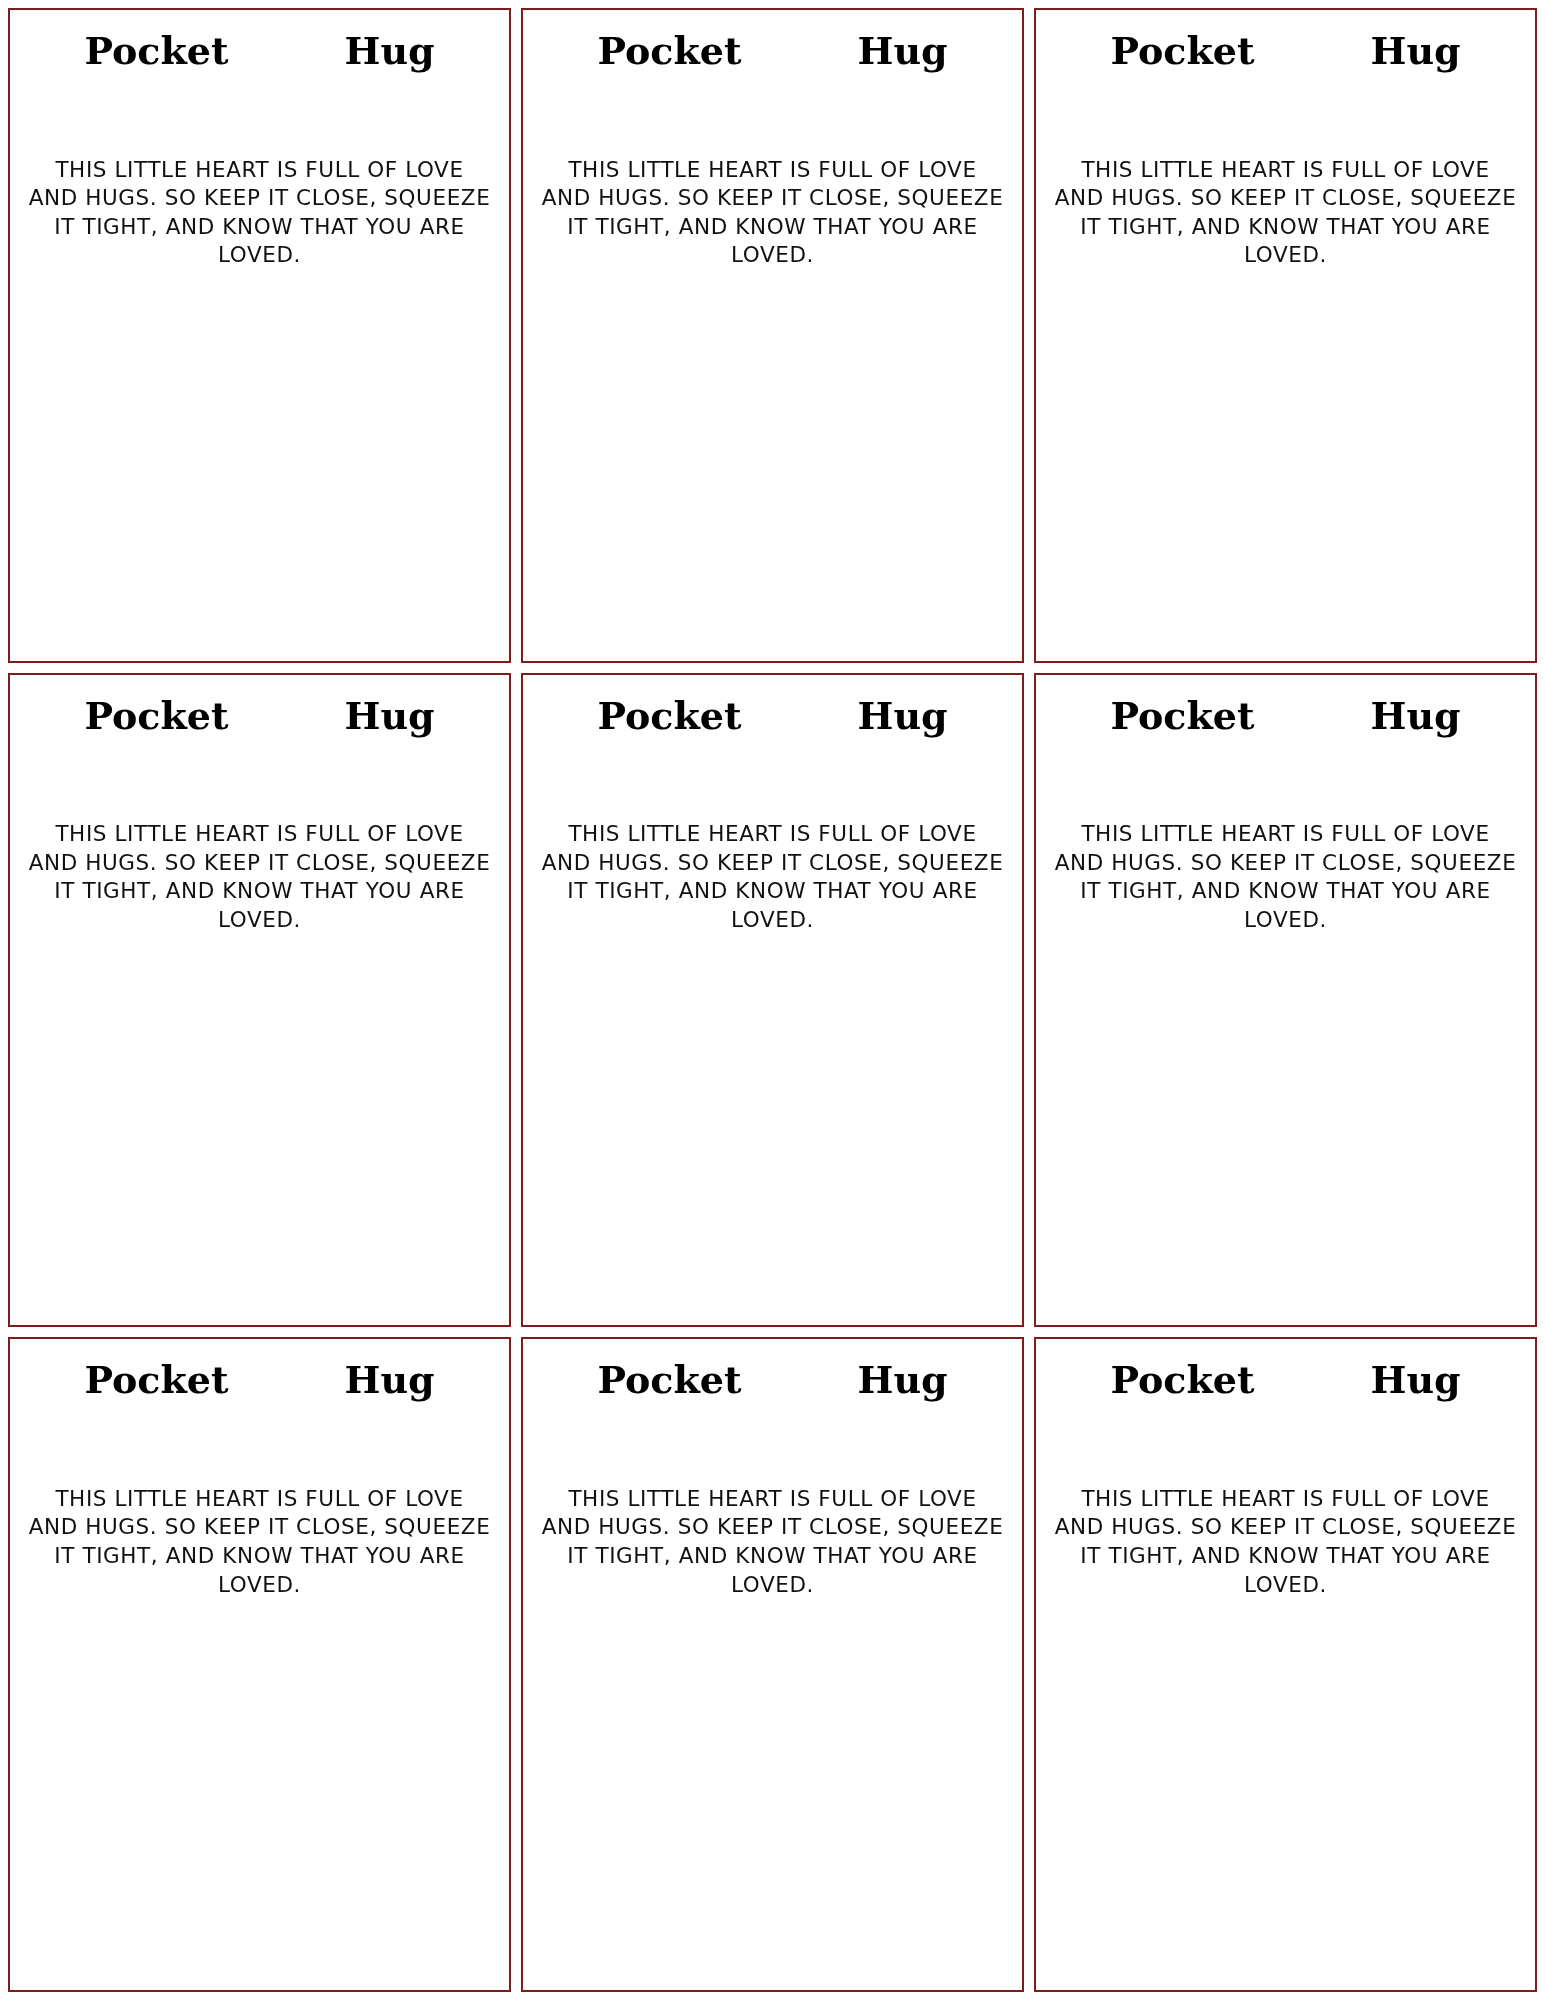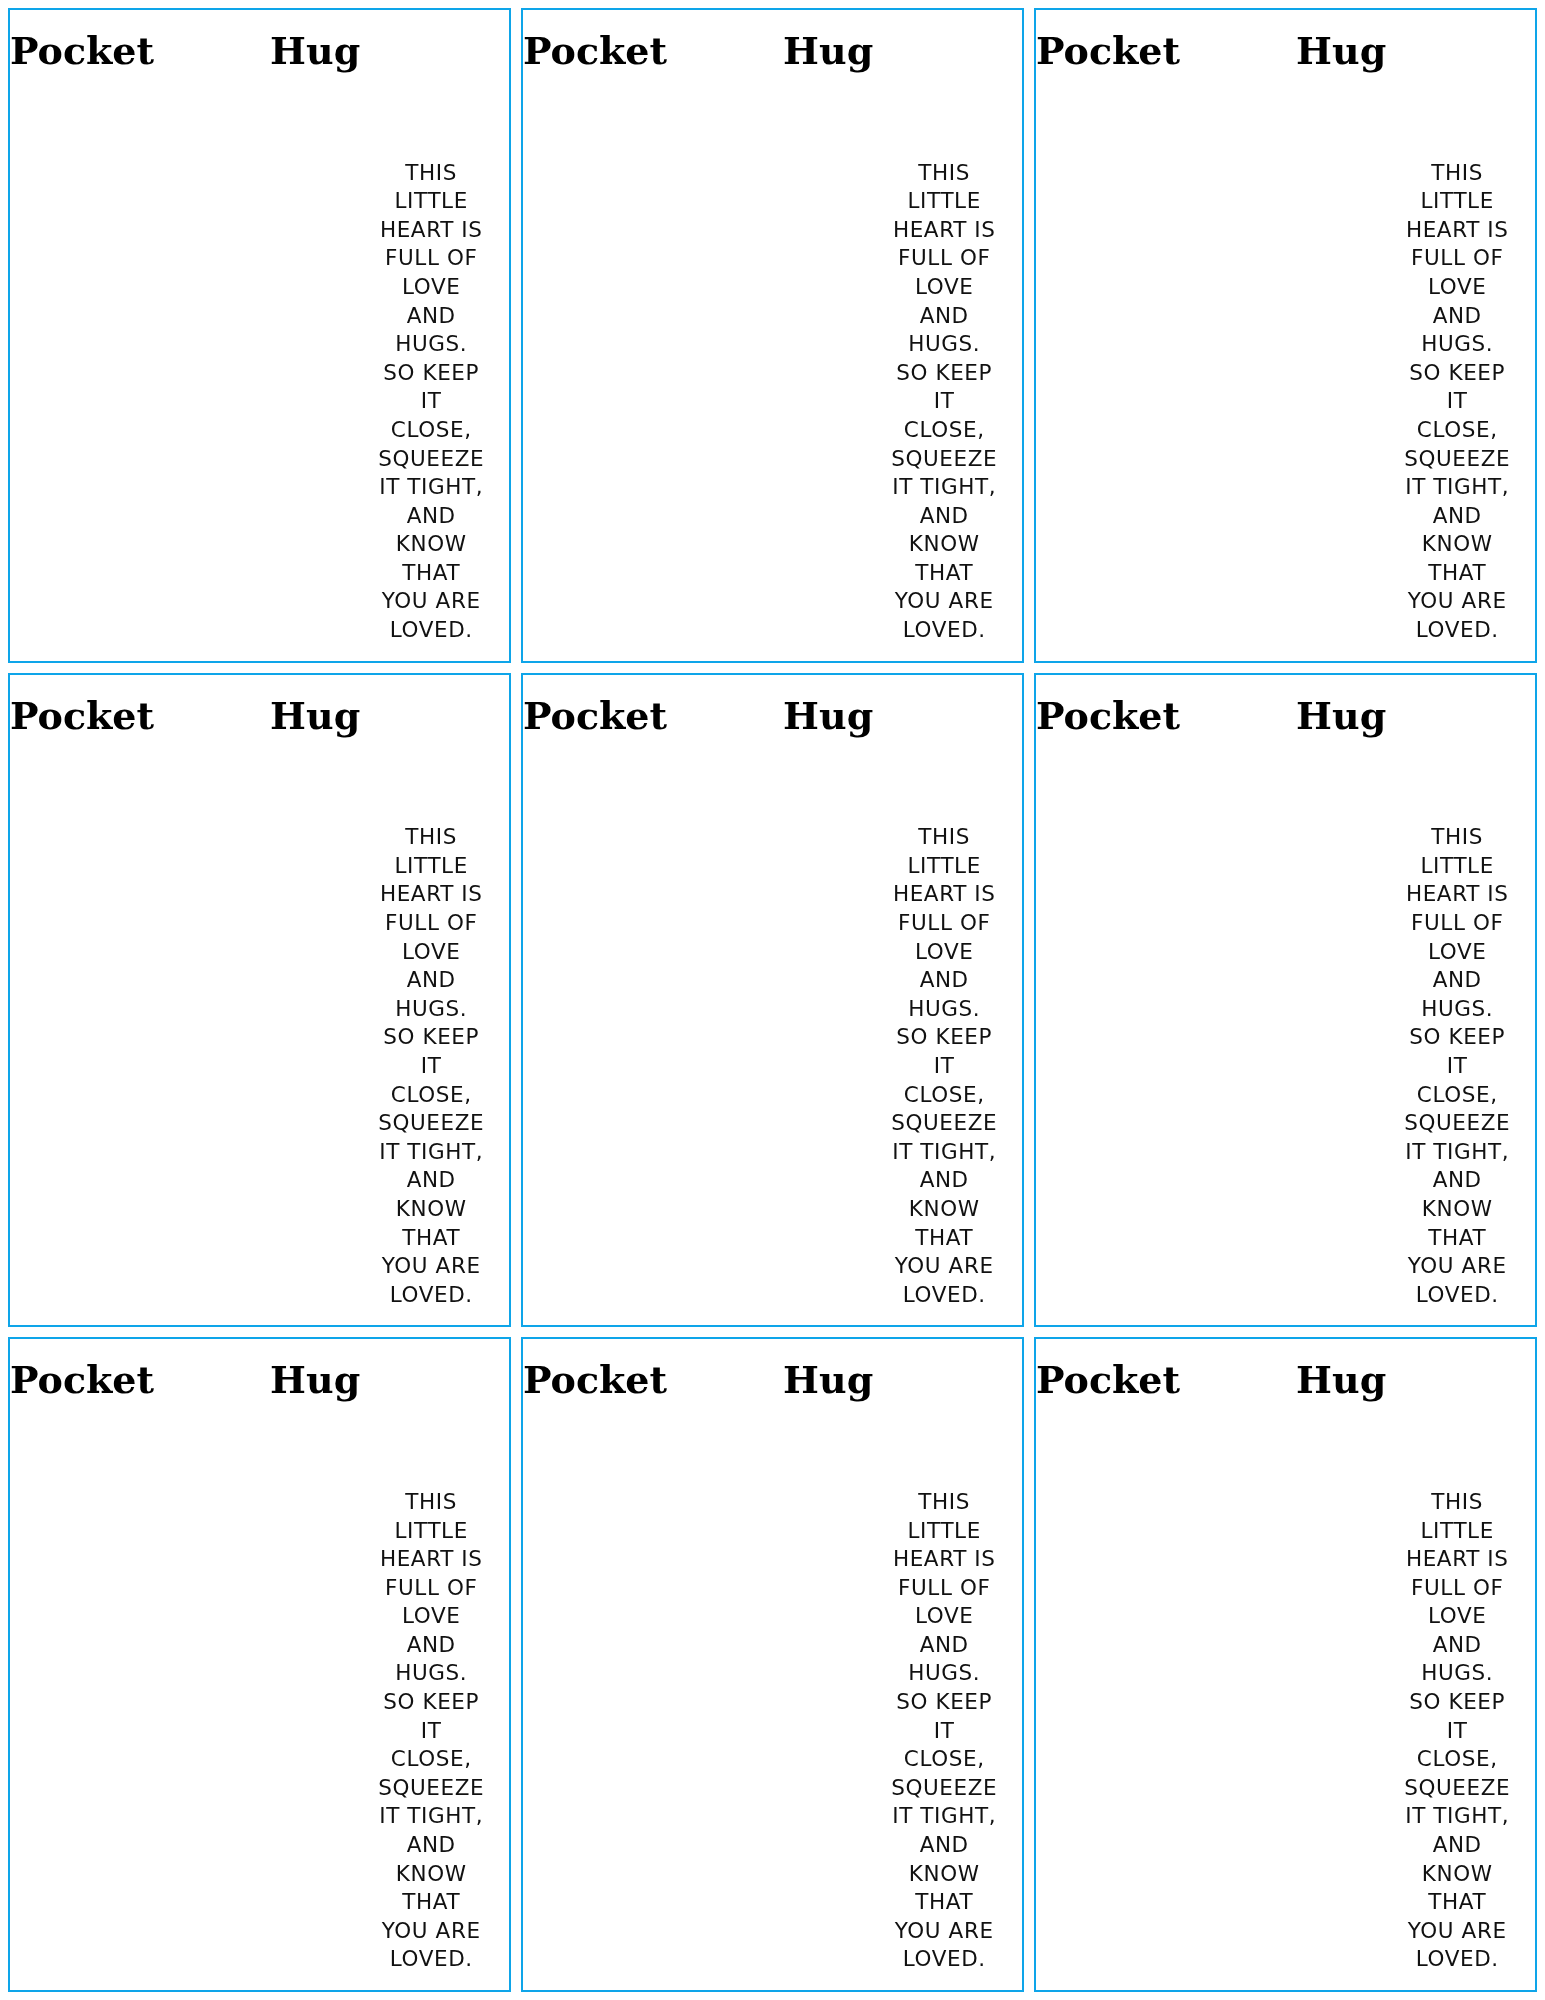--- a/index.html
+++ b/index.html
@@ -21,24 +21,24 @@
     padding: 8px 8px 8px 8px;
     display: grid;
     grid-template-columns: repeat(3, 1fr);
     grid-template-rows: repeat(3, 1fr);
     gap: 10px 10px;
   }
 
   .card {
     position: relative;
     box-sizing: border-box;
-    border: 2px solid #0ea5e9;
+    border: 2px solid #7f1d1d;
     background: #ffffff;
     display: flex;
-    flex-direction: row;
+    flex-direction: column;
     justify-content: flex-start;
     overflow: hidden;
   }
 
   
   .card-header {
     position: relative;
     height: 110px;
     display: flex;
     align-items: flex-start;
@@ -104,21 +104,20 @@
     left: 50%;
     transform: rotate(45deg);
     transform-origin: 0 100%;
   }
 
   
   .card-body {
     flex: 1 1 auto;
     display: flex;
     flex-direction: column;
-    justify-content: flex-end;
     padding: 0 18px 0 18px;
   }
   .message {
     font-family: "DejaVu Sans", sans-serif;
     font-size: 21.5px;
     line-height: 1.33;
     text-align: center;
     color: #111111;
     letter-spacing: 0.6px;
     text-transform: uppercase;

